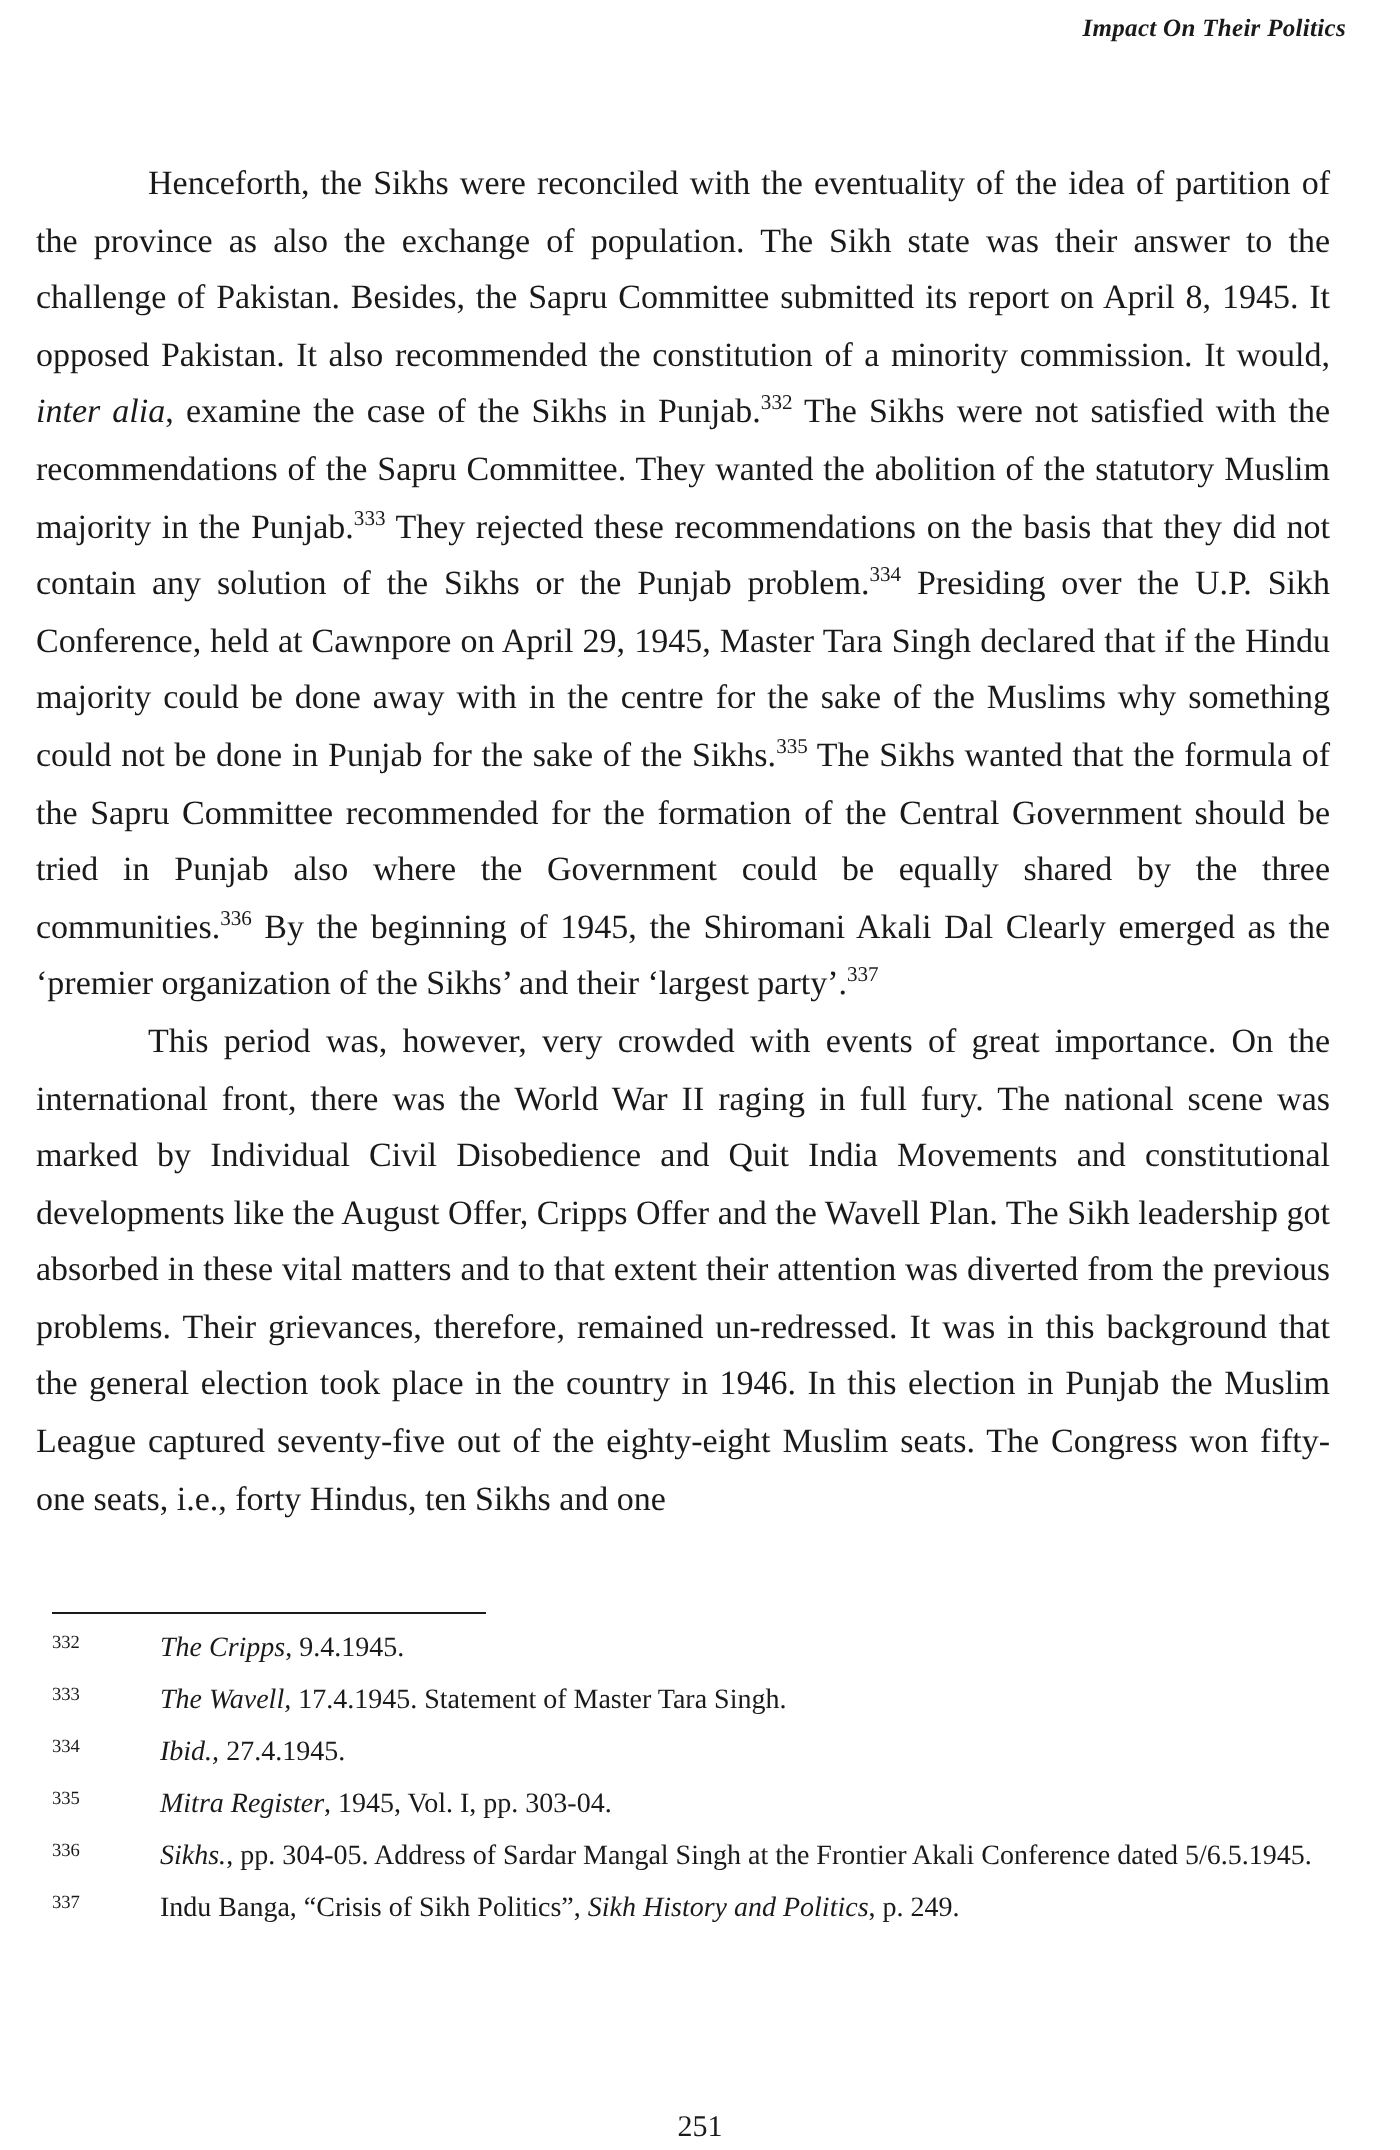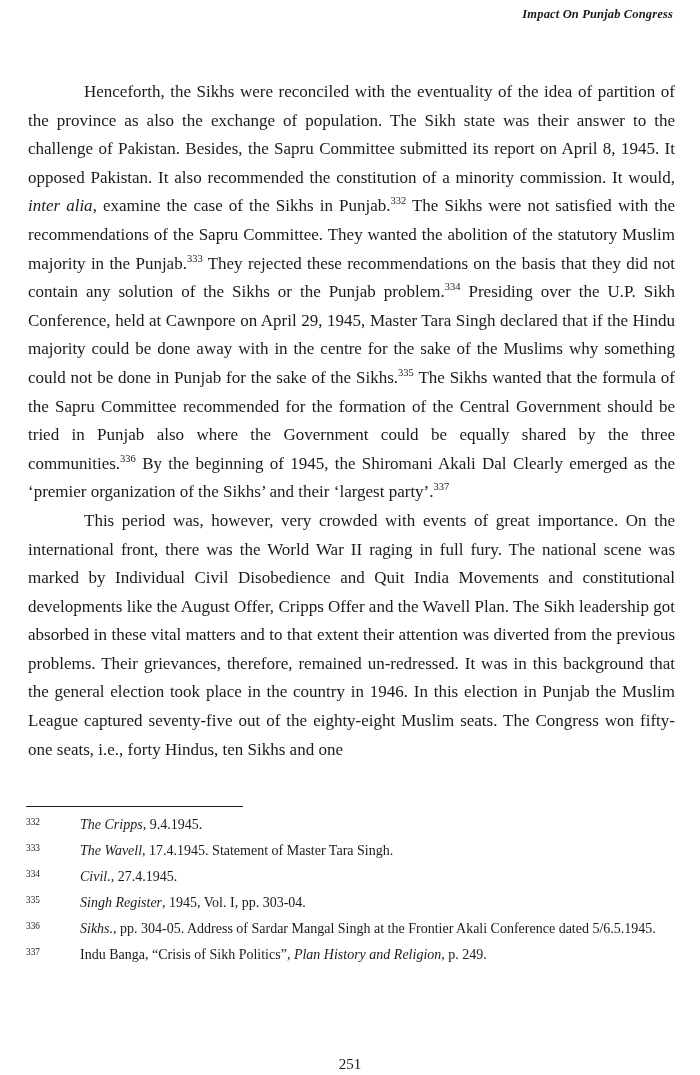--- a/index.html
+++ b/index.html
@@ -34,21 +34,21 @@
     font-style: italic;
     font-weight: bold;
     font-size: 12.5px;
     letter-spacing: 0.15px;
     color: #1a1a1a;
   }
 
   
   .body-column {
     position: absolute;
-    left: 28px;
+    left: 18px;
     top: 78px;
     width: 647px;
   }
 
   .body-paragraph {
     margin: 0;
     text-align: justify;
     text-justify: inter-word;
     font-size: 17px;
     line-height: 28.6px;
@@ -112,21 +112,21 @@
     text-align: center;
     font-size: 15px;
     color: #1a1a1a;
   }
 </style>
 </head>
 <body>
 
 <div class="page">
 
-  <div class="running-header">Impact On Punjab Congress</div>
+  <div class="running-header">Impact On Their Politics</div>
 
   <div class="body-column">
     <p class="body-paragraph">Henceforth, the Sikhs were reconciled with the eventuality of the idea of partition of the province as also the exchange of population. The Sikh state was their answer to the challenge of Pakistan. Besides, the Sapru Committee submitted its report on April 8, 1945. It opposed Pakistan. It also recommended the constitution of a minority commission. It would, <span class="it">inter alia</span>, examine the case of the Sikhs in Punjab.<span class="sup">332</span> The Sikhs were not satisfied with the recommendations of the Sapru Committee. They wanted the abolition of the statutory Muslim majority in the Punjab.<span class="sup">333</span> They rejected these recommendations on the basis that they did not contain any solution of the Sikhs or the Punjab problem.<span class="sup">334</span> Presiding over the U.P. Sikh Conference, held at Cawnpore on April 29, 1945, Master Tara Singh declared that if the Hindu majority could be done away with in the centre for the sake of the Muslims why something could not be done in Punjab for the sake of the Sikhs.<span class="sup">335</span> The Sikhs wanted that the formula of the Sapru Committee recommended for the formation of the Central Government should be tried in Punjab also where the Government could be equally shared by the three communities.<span class="sup">336</span> By the beginning of 1945, the Shiromani Akali Dal Clearly emerged as the ‘premier organization of the Sikhs’ and their ‘largest party’.<span class="sup">337</span></p>
     <p class="body-paragraph">This period was, however, very crowded with events of great importance. On the international front, there was the World War II raging in full fury. The national scene was marked by Individual Civil Disobedience and Quit India Movements and constitutional developments like the August Offer, Cripps Offer and the Wavell Plan. The Sikh leadership got absorbed in these vital matters and to that extent their attention was diverted from the previous problems. Their grievances, therefore, remained un-redressed. It was in this background that the general election took place in the country in 1946. In this election in Punjab the Muslim League captured seventy-five out of the eighty-eight Muslim seats. The Congress won fifty-one seats, i.e., forty Hindus, ten Sikhs and one</p>
   </div>
 
   <div class="footnotes">
     <div class="fn-rule"></div>
 
     <div class="fn-item">
@@ -134,34 +134,34 @@
       <span class="fn-text"><span class="it">The Cripps</span>, 9.4.1945.</span>
     </div>
 
     <div class="fn-item">
       <span class="fn-num">333</span>
       <span class="fn-text"><span class="it">The Wavell,</span> 17.4.1945. Statement of Master Tara Singh.</span>
     </div>
 
     <div class="fn-item">
       <span class="fn-num">334</span>
-      <span class="fn-text"><span class="it">Civil.,</span> 27.4.1945.</span>
+      <span class="fn-text"><span class="it">Ibid.,</span> 27.4.1945.</span>
     </div>
 
     <div class="fn-item">
       <span class="fn-num">335</span>
-      <span class="fn-text"><span class="it">Singh Register</span>, 1945, Vol. I, pp. 303-04.</span>
+      <span class="fn-text"><span class="it">Mitra Register</span>, 1945, Vol. I, pp. 303-04.</span>
     </div>
 
     <div class="fn-item">
       <span class="fn-num">336</span>
       <span class="fn-text"><span class="it">Sikhs.</span>, pp. 304-05. Address of Sardar Mangal Singh at the Frontier Akali Conference dated 5/6.5.1945.</span>
     </div>
 
     <div class="fn-item">
       <span class="fn-num">337</span>
-      <span class="fn-text">Indu Banga, “Crisis of Sikh Politics”, <span class="it">Plan  History and Religion</span>, p. 249.</span>
+      <span class="fn-text">Indu Banga, “Crisis of Sikh Politics”, <span class="it">Sikh  History and Politics</span>, p. 249.</span>
     </div>
   </div>
 
   <div class="page-number">251</div>
 
 </div>
 
 </body></html>

